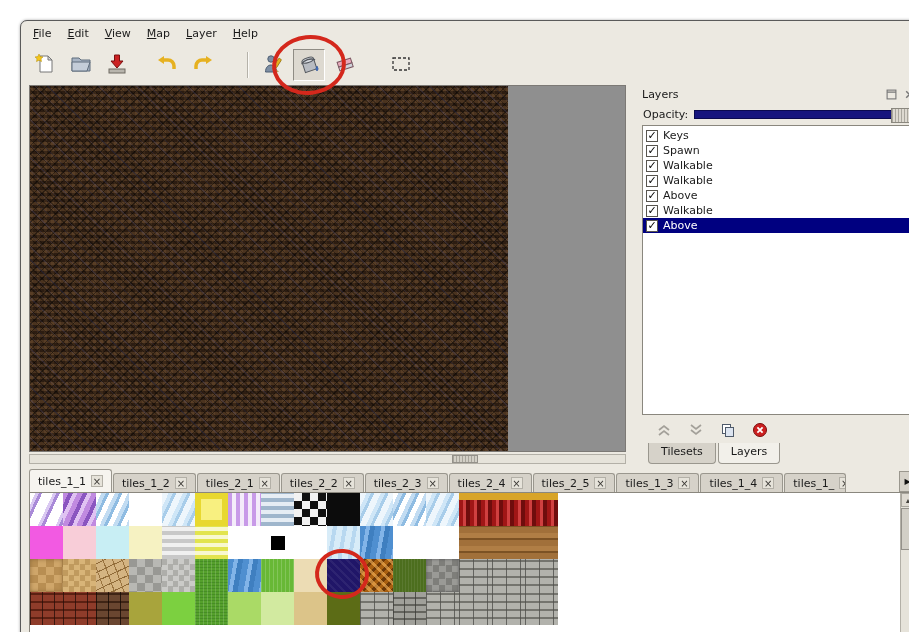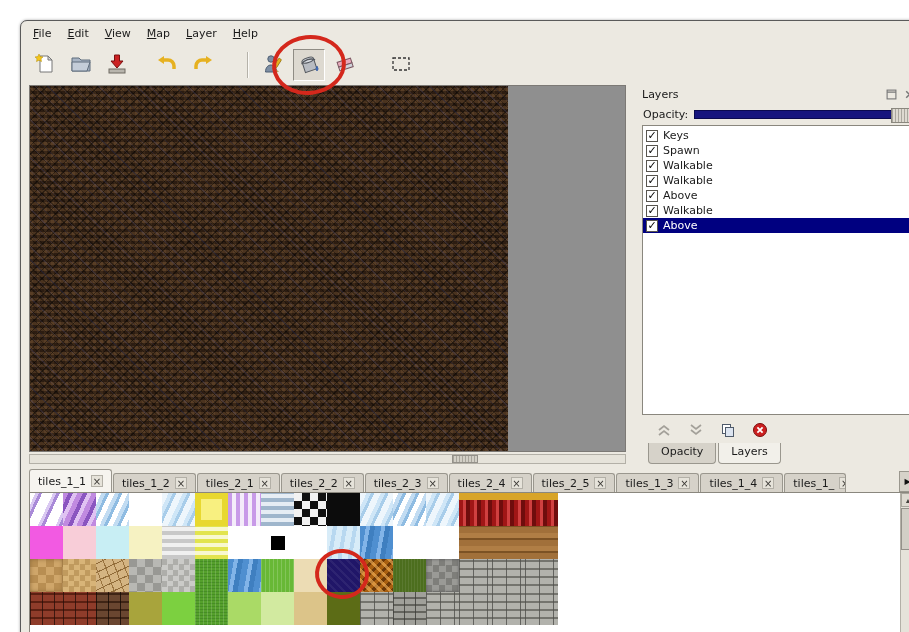--- a/index.html
+++ b/index.html
@@ -341,21 +341,21 @@
             </svg>
         </button>
         <button class="lbtn">
           <svg width="16" height="16" viewBox="0 0 16 16">
               <circle cx="8" cy="8" r="6.5" fill="#cc2020" stroke="#7a0e0e"></circle>
               <path d="M5.4 5.4 l5.2 5.2 M10.6 5.4 l-5.2 5.2" stroke="#ffffff" stroke-width="1.8"></path>
             </svg>
         </button>
       </div>
       <div class="layers-tabs">
-          <span class="ltab">Opacity</span>
+          <span class="ltab">Tilesets</span>
           <span class="ltab active">Layers</span>
         </div>
     </div>
   </div>
 
   <div class="tilesets-panel">
     <div class="ts-tabs">
         <span class="ts-tab active">
           <span>tiles_1_1</span>
           <span class="tab-close">×</span>

